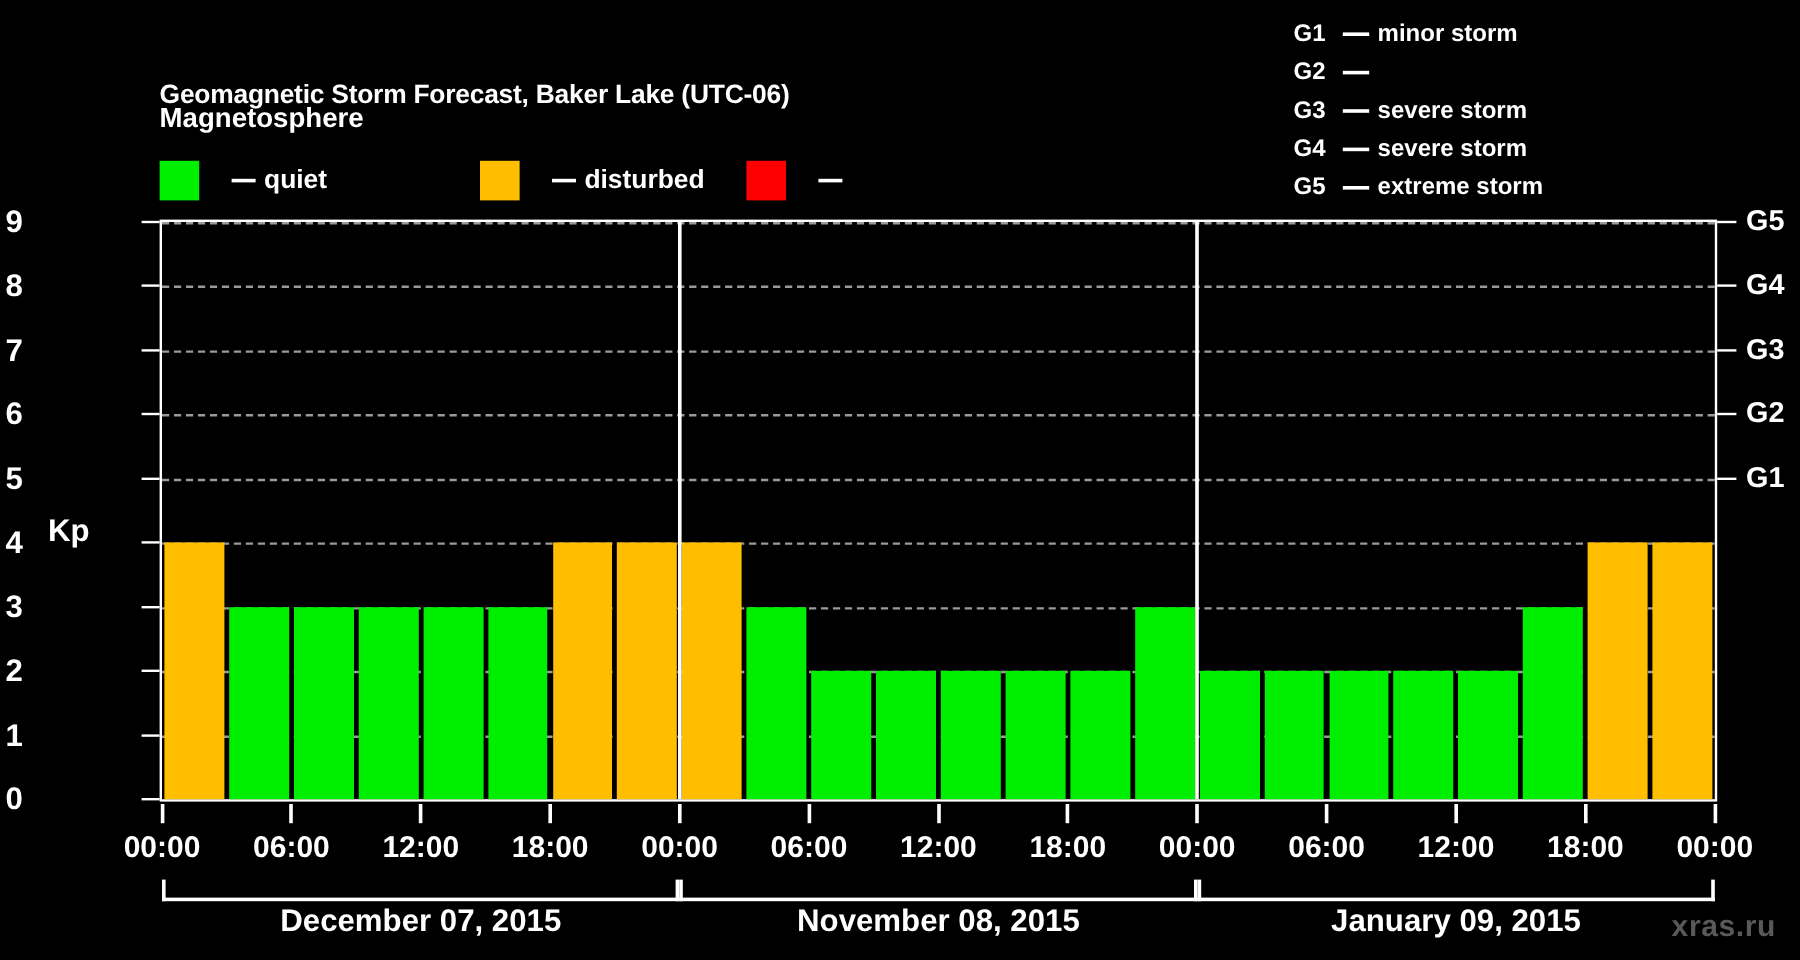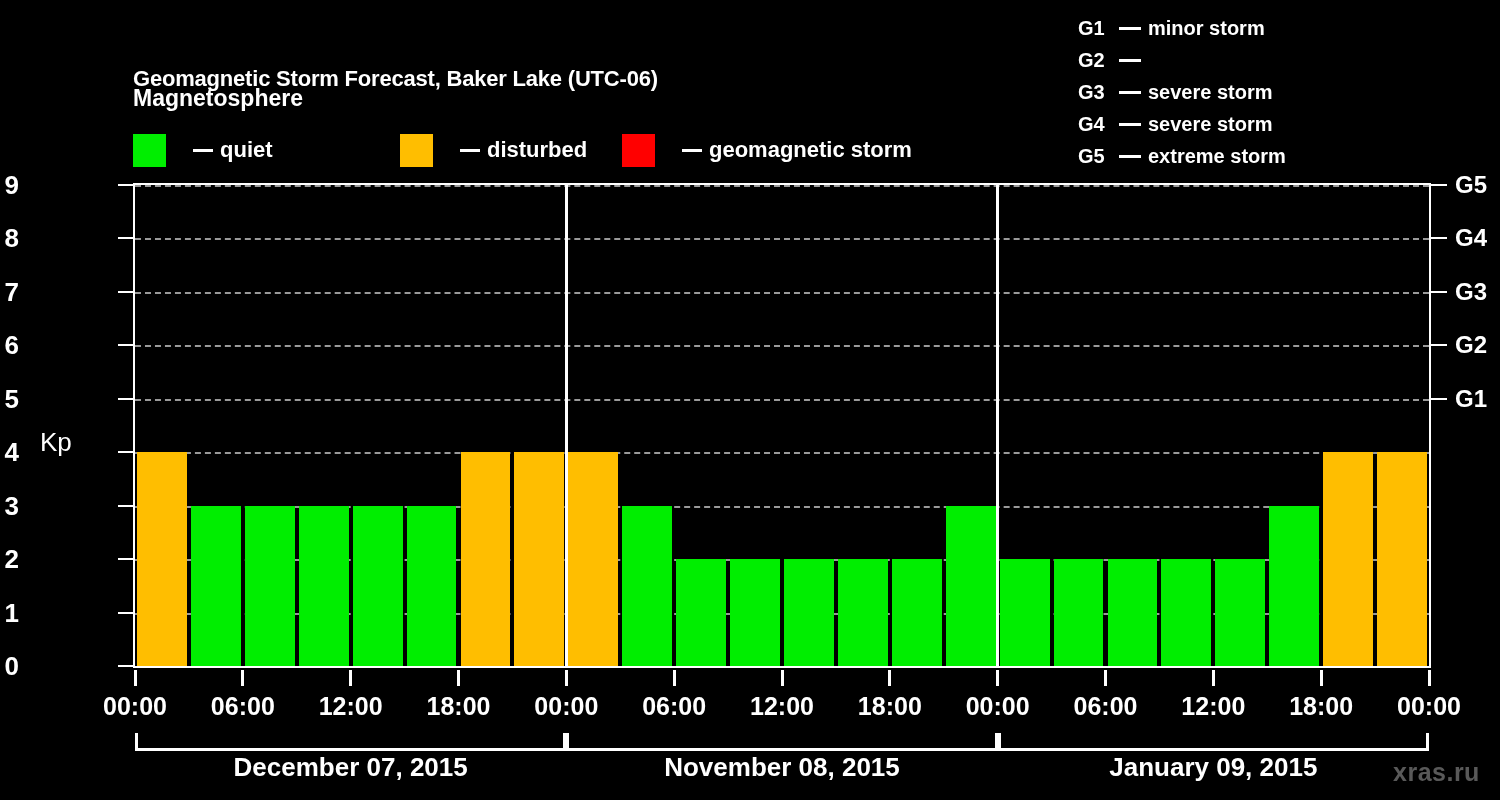--- a/index.html
+++ b/index.html
@@ -62,21 +62,21 @@
     position: absolute; right: 1481px; text-align: right;
     font-size: 26px; font-weight: bold; color: #ffffff;
     transform: translateY(-50%); width: 40px;
   }
   .ytick-mark {
     position: absolute; left: 118px; width: 15px; height: 0;
     border-top: 2px solid #ffffff; transform: translateY(-1px);
   }
   .y-axis-title {
     position: absolute; left: 40px; top: 427px;
-    font-size: 26px; font-weight: normal; color: #ffffff;
+    font-size: 26px; font-weight: bold; color: #ffffff;
   }
   .gtick-label {
     position: absolute; left: 1455px; text-align: left;
     font-size: 24px; font-weight: bold; color: #ffffff;
     transform: translateY(-50%); white-space: nowrap;
   }
   .gtick-mark {
     position: absolute; left: 1431px; width: 16px; height: 0;
     border-top: 2px solid #ffffff; transform: translateY(-1px);
   }
@@ -126,21 +126,20 @@
         <span class="legend-text">quiet</span>
       </div>
       <div class="legend-item" style="left: 219px; margin-left: 48px;">
         <span class="legend-swatch" style="background: rgb(255, 190, 0);"></span>
         <span class="legend-dash"></span>
         <span class="legend-text">disturbed</span>
       </div>
       <div class="legend-item" style="left: 489px;">
         <span class="legend-swatch" style="background: rgb(255, 0, 0);"></span>
         <span class="legend-dash"></span>
-        <span class="legend-text">geomagnetic storm</span>
       </div>
     </div>
 
   <div class="g-legend" id="g-legend">
       <div class="g-legend-line">
         <span class="g-code">G1</span>
         <span class="g-dash"></span>
         <span>minor storm</span>
       </div>
       <div class="g-legend-line">

